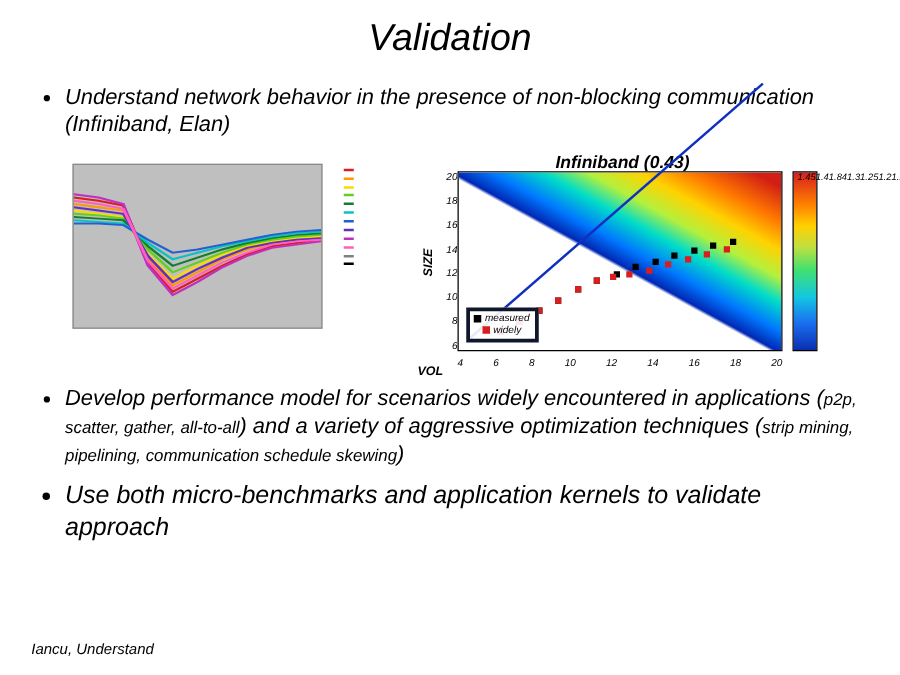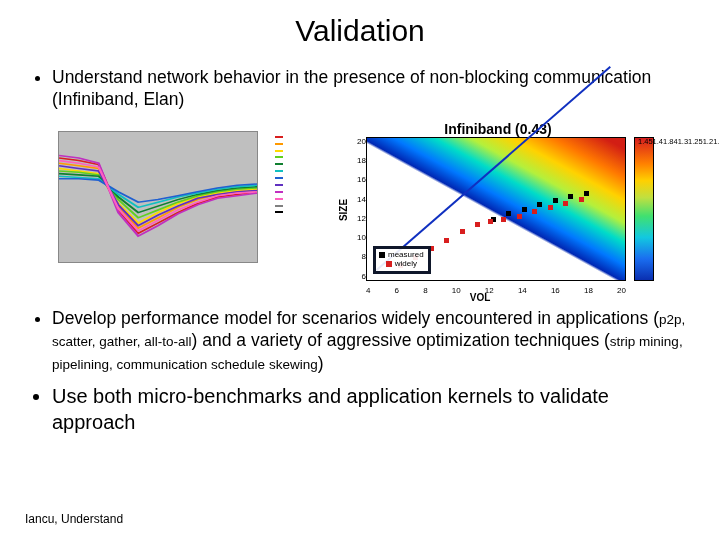--- a/index.html
+++ b/index.html
@@ -12,20 +12,21 @@
     color: #000;
     position: relative;
     overflow: hidden;
   }
   .slide {
     width: 720px;
     height: 540px;
     box-sizing: border-box;
     padding: 14px 28px 10px 28px;
     position: relative;
+    font-style: italic;
   }
   .title {
     text-align: center;
     font-size: 30px;
     font-weight: 400;
     margin: 0 0 18px 0;
   }
   ul.bullets {
     margin: 0;
     padding: 0 0 0 24px;
@@ -88,21 +89,20 @@
     position: absolute;
     left: -2px; top: 50%;
     transform: translateY(-50%) rotate(-90deg);
     transform-origin: center;
     font-size: 10px;
     font-weight: bold;
   }
   .fig-right .xlabel {
     position: absolute;
     left: 0; right: 36px; bottom: -4px;
-    text-align: center;
     font-size: 10px;
     font-weight: bold;
   }
   .fig-right .heatmap {
     position: absolute;
     left: 32px; top: 16px; right: 36px; bottom: 18px;
     background: #fff;
     border: 1px solid #000;
   }
   .fig-right .heatmap .diag-fill {

